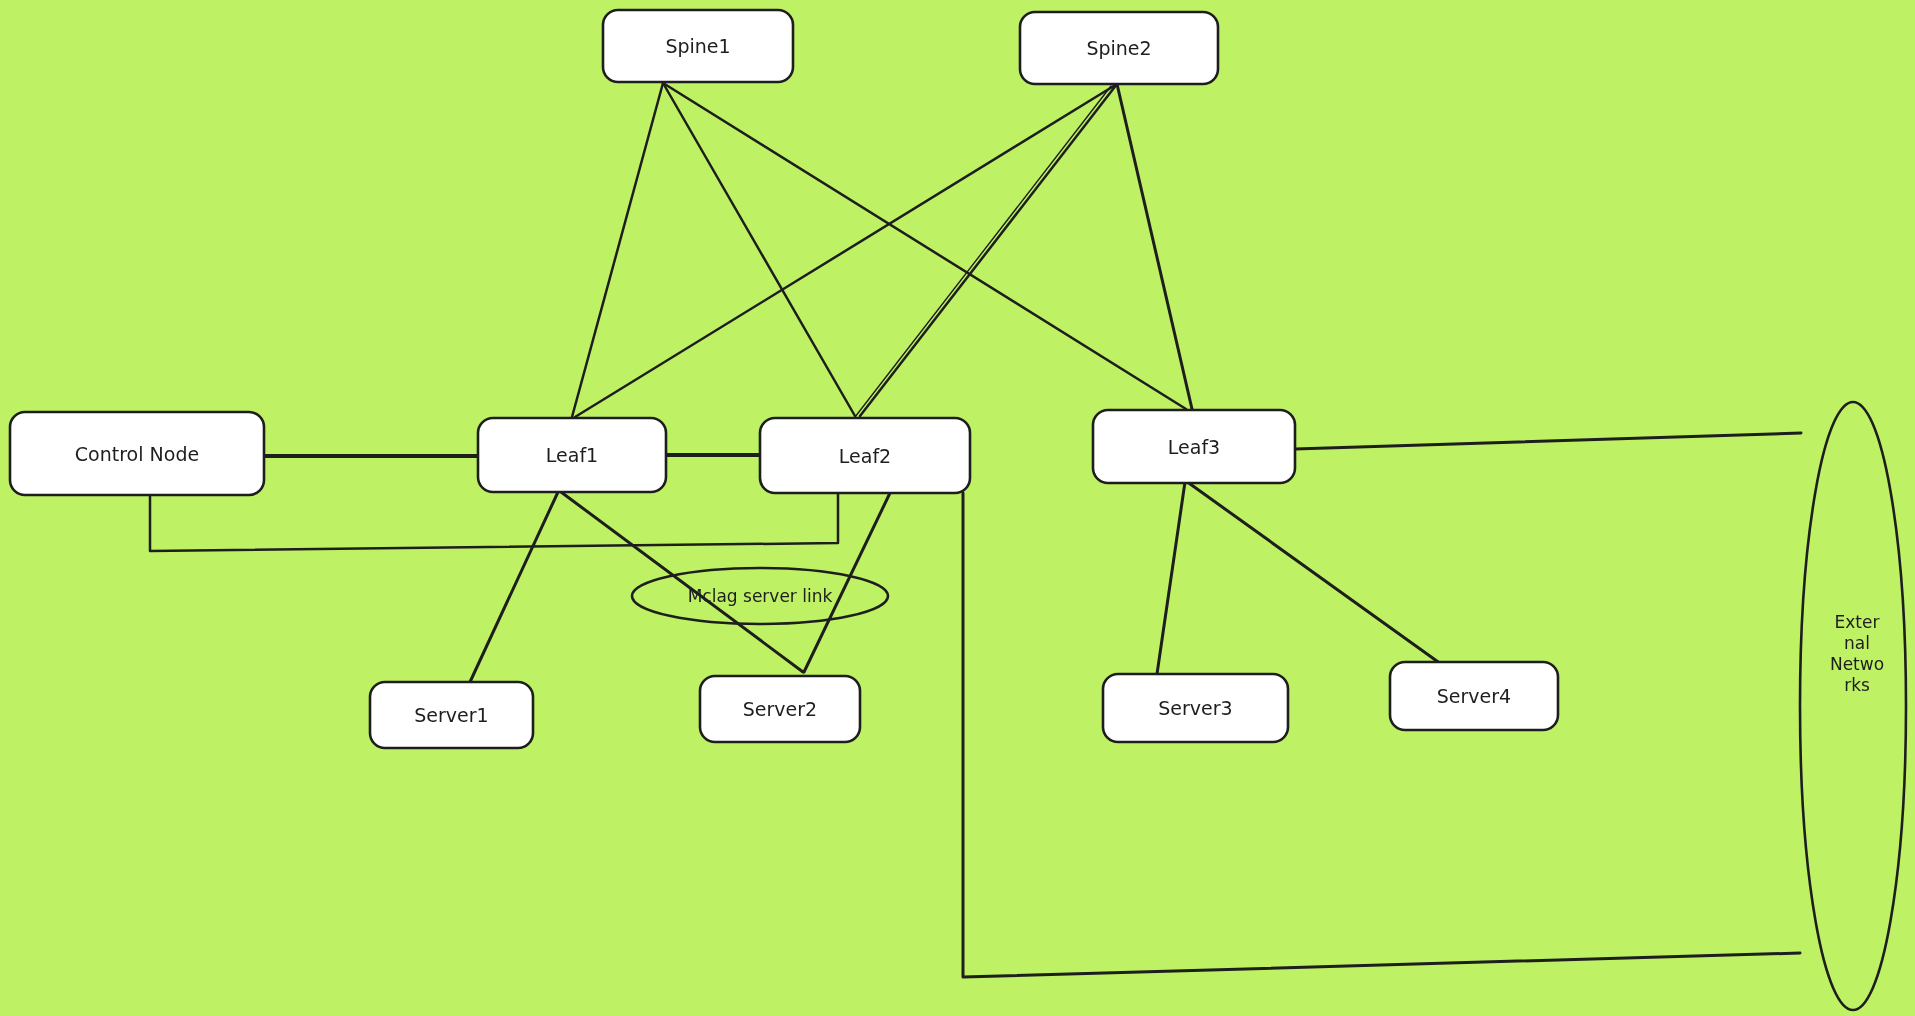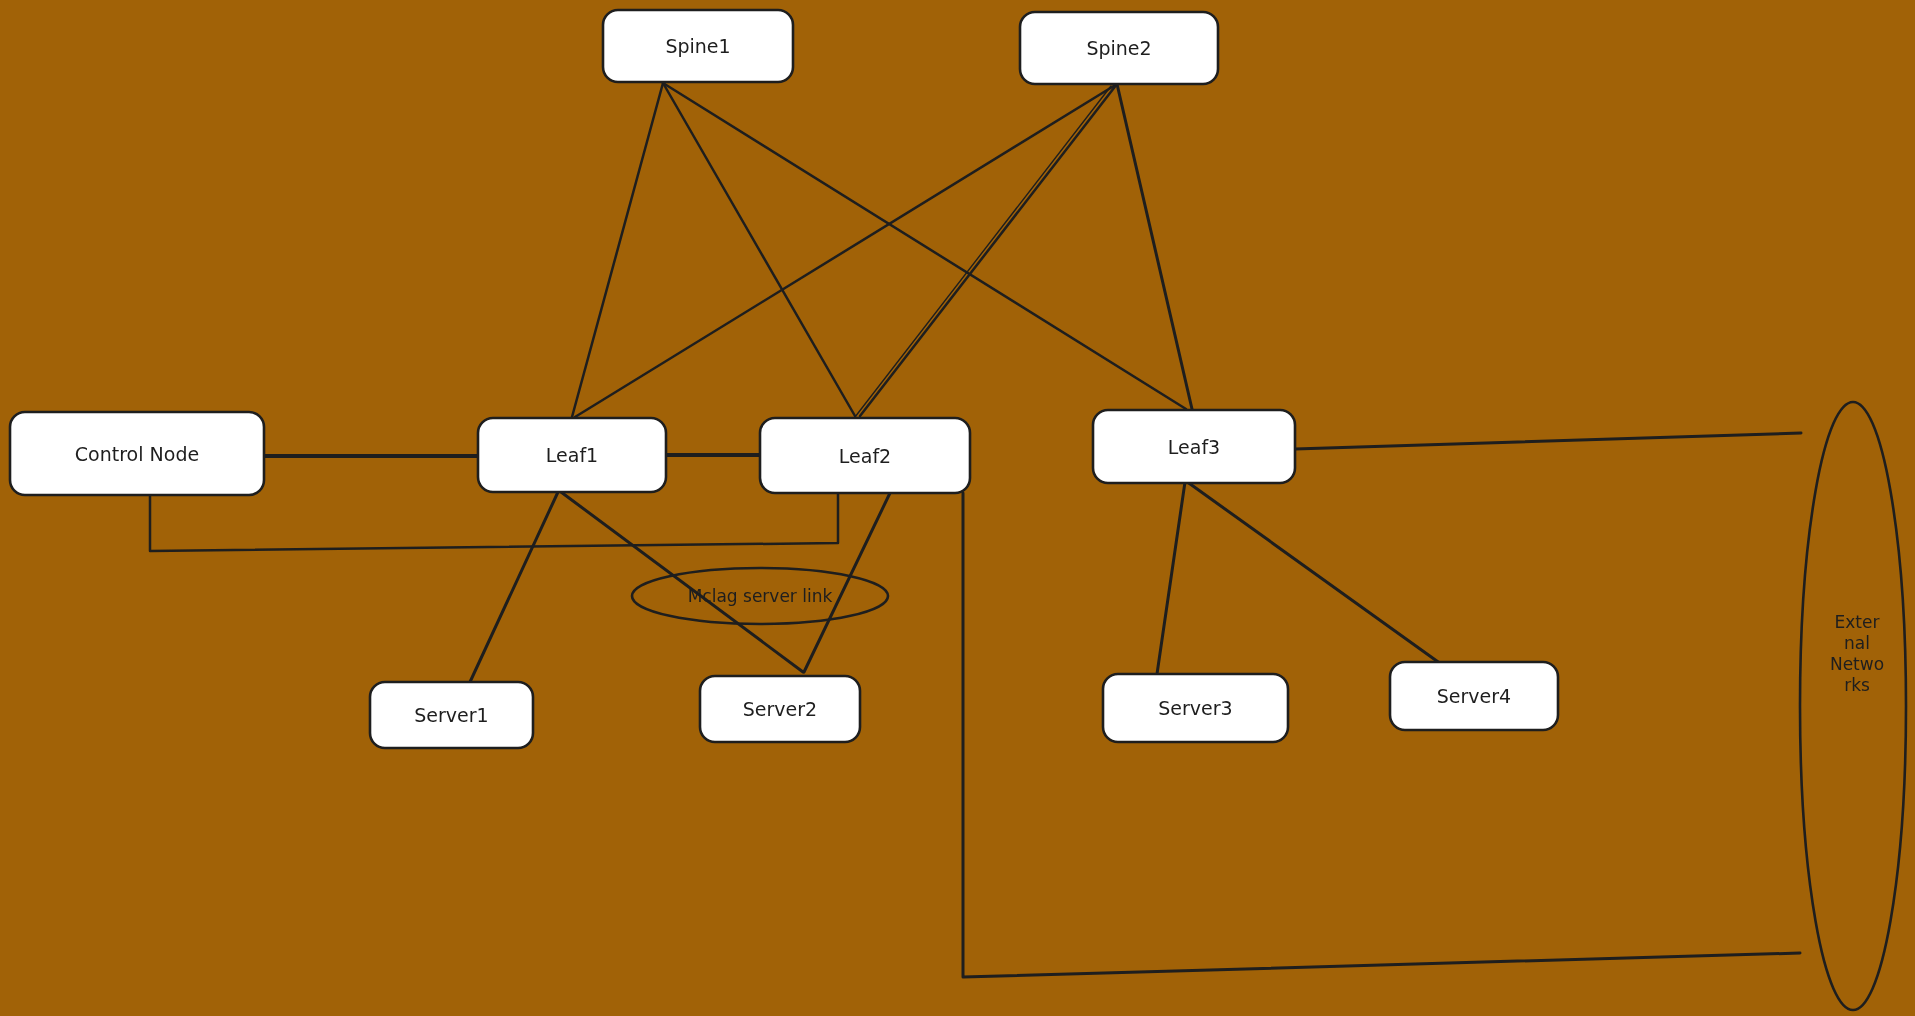--- a/index.html
+++ b/index.html
@@ -4,21 +4,21 @@
 <style>
   html, body {
     margin: 0;
     padding: 0;
     background: #ffffff;
   }
   .stage {
     position: relative;
     width: 1915px;
     height: 1016px;
-    background: #a16207;
+    background: #bef264;
     overflow: hidden;
   }
   svg {
     display: block;
     width: 1915px;
     height: 1016px;
   }
   text {
     font-family: "DejaVu Sans", sans-serif;
     fill: #1e1e1e;

